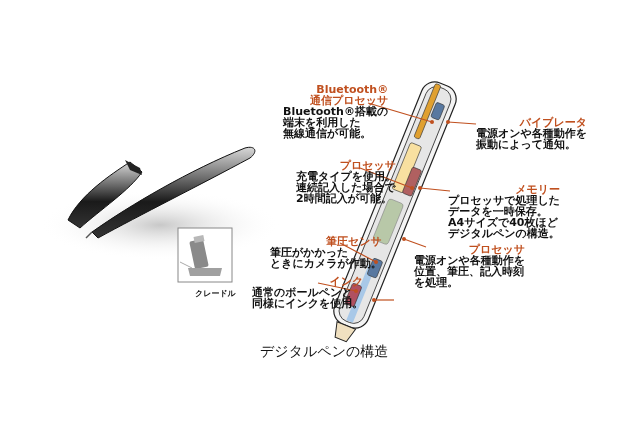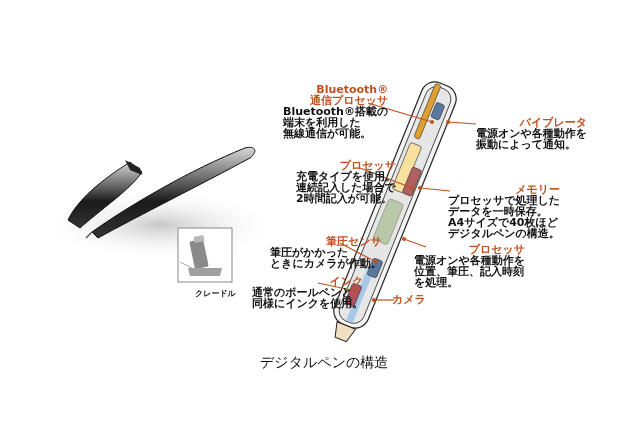--- a/index.html
+++ b/index.html
@@ -139,16 +139,15 @@
 </div>
 
 <div class="abs" style="left:414px;top:244px;">
   <div class="lbl-title">プロセッサ</div>
   <div class="lbl-body">電源オンや各種動作を</div>
   <div class="lbl-body">位置、筆圧、記入時刻</div>
   <div class="lbl-body">を処理。</div>
 </div>
 
 <div class="abs" style="left:392px;top:294px;">
-  <div class="lbl-title">カメラ</div>
 </div>
 
-<div class="abs caption" style="left:260px;top:343px;margin-top:11px;">デジタルペンの構造</div>
+<div class="abs caption" style="left:260px;top:343px;">デジタルペンの構造</div>
 
 </body></html>

